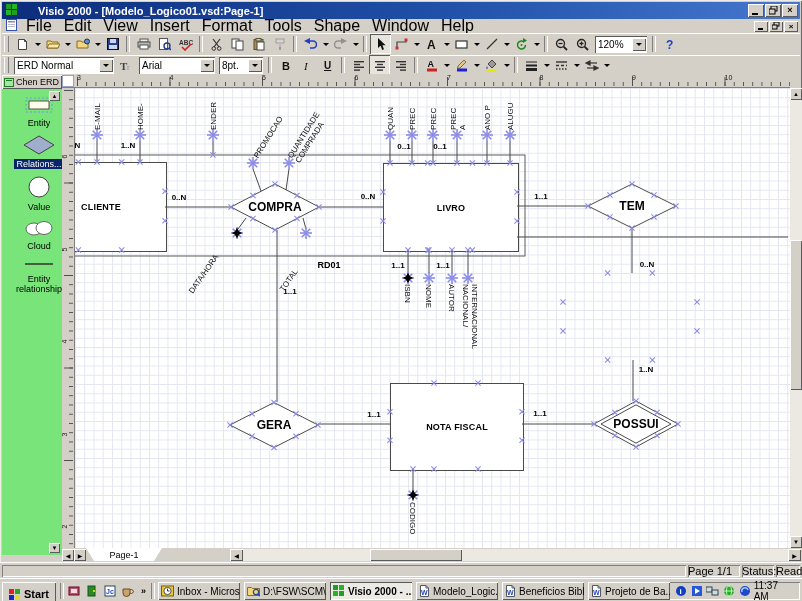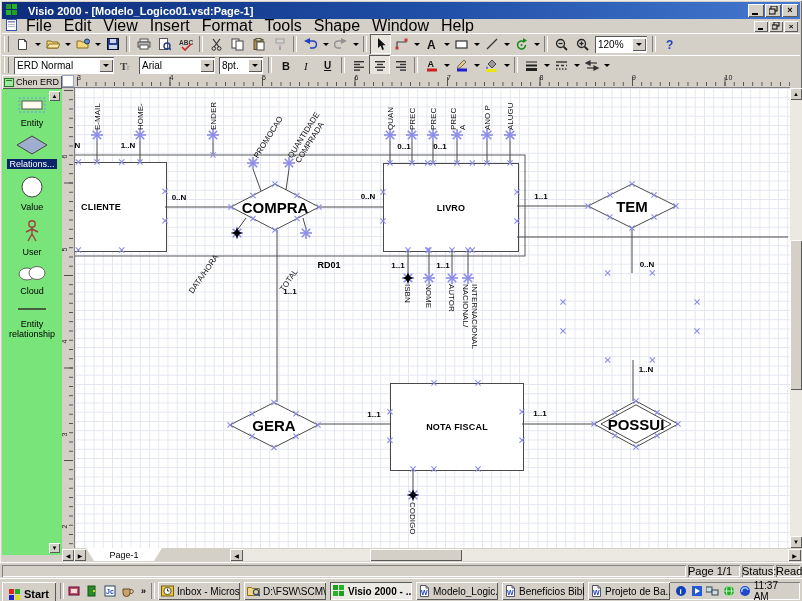--- a/index.html
+++ b/index.html
@@ -3,21 +3,21 @@
 <meta charset="utf-8">
 <style>
   html,body{margin:0;padding:0;background:#555;}
   #screen{position:relative;width:802px;height:601px;background:#d4d0c8;overflow:hidden;
     font-family:"Liberation Sans","DejaVu Sans",sans-serif;font-size:11px;color:#000;
     box-shadow:inset 1px 1px 0 #efede6, inset -1px -1px 0 #6a6a6a;}
   .abs{position:absolute;}
   .out{box-shadow:inset 1px 1px 0 #ffffff, inset -1px -1px 0 #5a5a5a;}
   
   #titlebar{left:2px;top:2px;width:798px;height:17px;background:linear-gradient(90deg,#0d2d7c 0%,#2050a8 55%,#4678d0 100%);display:flex;align-items:center;padding-left:3px;box-sizing:border-box;}
-  #titlebar .ttl{color:#fff;font-weight:bold;font-size:11px;margin-left:10px;white-space:nowrap;}
+  #titlebar .ttl{color:#fff;font-weight:bold;font-size:11px;margin-left:20px;white-space:nowrap;}
   .winbtns{margin-left:auto;display:flex;gap:1px;padding-right:2px;}
   .wbtn{width:16px;height:13px;background:#d4d0c8;display:flex;align-items:center;justify-content:center;font-size:9px;font-weight:bold;line-height:9px;}
   .wbtn.small{width:14px;height:11px;font-size:8px;}
   
   #menubar{left:2px;top:19px;width:798px;height:14px;background:#d4d0c8;display:flex;align-items:center;}
   .menu-item{padding:0 6px;height:13px;line-height:13px;font-size:16px;}
   
   .tbar{left:2px;width:798px;background:#d4d0c8;display:flex;align-items:center;box-shadow:inset 0 1px 0 #fff;}
   #tb1{top:33px;height:22px;}
   #tb2{top:55px;height:20px;}
@@ -29,21 +29,21 @@
   .dd{width:9px;height:20px;display:flex;align-items:center;justify-content:center;}
   .dd:after{content:"";border:3px solid transparent;border-top-color:#000;margin-top:3px;}
   .sep{width:2px;height:16px;margin:0 3px;border-left:1px solid #808080;border-right:1px solid #fff;}
   .combo{height:17px;background:#fff;box-shadow:inset 1px 1px 0 #5a5a5a, inset -1px -1px 0 #fff;display:flex;align-items:center;margin:0 2px;}
   .combo .cv{flex:1;padding-left:3px;font-size:10px;white-space:nowrap;overflow:hidden;}
   .combo .cb{width:14px;height:13px;margin-right:1px;background:#d4d0c8;display:flex;align-items:center;justify-content:center;}
   .combo .cb:after{content:"";border:3px solid transparent;border-top-color:#000;margin-top:3px;}
   
   #stencil{left:2px;top:74px;width:60px;height:488px;background:#d4d0c8;}
   #stencil-title{position:absolute;left:0;top:1px;width:60px;height:14px;background:#d4d0c8;display:flex;align-items:center;box-shadow:inset 1px 1px 0 #fff, inset -1px -1px 0 #5a5a5a;font-size:9px;padding-left:2px;box-sizing:border-box;}
-  #stencil-body{position:absolute;left:0;top:15px;width:60px;height:466px;background:#79e479;overflow:hidden;}
+  #stencil-body{position:absolute;left:0;top:15px;width:60px;height:466px;background:#79e479;overflow:hidden;padding-left:7px;}
   .stencil-item{width:100%;display:flex;flex-direction:column;align-items:center;margin-top:7px;}
   .s-label{font-size:9px;text-align:center;line-height:10px;margin-top:2px;}
   .s-label.sel{background:#0a246a;color:#fff;padding:0 2px;}
   .sc-btn{position:absolute;right:2px;width:11px;height:10px;background:#d4d0c8;font-size:6px;display:flex;align-items:center;justify-content:center;}
   
   #hruler{left:62px;top:74px;width:728px;height:14px;background:#d4d0c8;border-bottom:1px solid #808080;box-sizing:border-box;}
   #hruler .ticks{position:absolute;left:13px;top:0;right:0;bottom:1px;
      background-image:linear-gradient(90deg,#505050 0,#505050 1px,transparent 1px),linear-gradient(90deg,#505050 0,#505050 1px,transparent 1px);
      background-size:92.5px 9px,9.25px 4px;background-position:2px 100%,2px 100%;background-repeat:repeat-x;}
   #corner-box{left:63px;top:76px;width:10px;height:10px;background:#fff;box-shadow:0 0 0 1px #9aa2c8;}
@@ -53,21 +53,21 @@
      background-image:linear-gradient(#505050 0,#505050 1px,transparent 1px),linear-gradient(#505050 0,#505050 1px,transparent 1px);
      background-size:9px 92.5px,4px 9.25px;background-position:100% 2px,100% 2px;background-repeat:repeat-y;}
   .vnum{position:absolute;left:1px;font-size:7px;color:#222;transform:rotate(-90deg);}
   #canvas{left:75px;top:88px;width:715px;height:460px;background:#fff;overflow:hidden;
      background-image:linear-gradient(#e3e6f1 1px,transparent 1px),linear-gradient(90deg,#e3e6f1 1px,transparent 1px);
      background-size:9.25px 9.25px;}
   .entity{position:absolute;background:#fff;border:1px solid #4a4a4a;display:flex;align-items:center;justify-content:center;z-index:1;}
   .entity.thick{border:3px solid #7e7e7e;outline:1px solid #4a4a4a;}
   .entity span{font-weight:bold;font-size:9px;letter-spacing:.2px;white-space:nowrap;}
   #dlayer{position:absolute;left:0;top:0;width:715px;height:460px;z-index:2;pointer-events:none;}
-  .dlabel{position:absolute;z-index:3;font-weight:bold;font-size:15px;transform:translate(-50%,-50%);white-space:nowrap;}
+  .dlabel{position:absolute;z-index:3;font-weight:bold;font-size:12px;transform:translate(-50%,-50%);white-space:nowrap;}
   .card{position:absolute;z-index:3;font-weight:bold;font-size:8px;transform:translate(-50%,-50%);white-space:nowrap;background:transparent;}
   .attr-label{position:absolute;z-index:3;font-size:8px;line-height:9px;white-space:pre;transform-origin:0 0;color:#111;}
   
   #vscroll{left:790px;top:88px;width:12px;height:460px;background:#ece9e2;}
   .sbtn{position:absolute;background:#d4d0c8;display:flex;align-items:center;justify-content:center;font-size:6px;color:#000;}
   .sthumb{position:absolute;background:#d4d0c8;}
   
   #pagebar{left:62px;top:548px;width:740px;height:14px;background:#d4d0c8;}
   #ptab{position:absolute;left:24px;top:0;width:76px;height:13px;background:#fff;clip-path:polygon(0 0,100% 0,calc(100% - 8px) 100%,8px 100%);display:flex;align-items:center;justify-content:center;font-size:9px;}
   #htrack{position:absolute;left:181px;top:1px;width:545px;height:12px;background:#ece9e2;}
@@ -446,29 +446,20 @@
           <div class="s-icon"><svg width="34" height="20">
               <polygon points="17,1 32,10 17,19 2,10" fill="#a0aece" stroke="#444"></polygon>
             </svg></div>
           <div class="s-label sel" style="max-width: 54px;">Relations...</div>
         </div>
         <div class="stencil-item">
           <div class="s-icon"><svg width="34" height="22">
               <circle cx="17" cy="11" r="10" fill="#fff" stroke="#444"></circle>
             </svg></div>
           <div class="s-label" style="max-width: 54px;">Value</div>
-        </div>
-        <div class="stencil-item">
-          <div class="s-icon"><svg width="34" height="24">
-              <g stroke="#a04040" fill="none" stroke-width="1.4">
-                <circle cx="17" cy="5" r="3.2"></circle>
-                <path d="M17 8 v7 M17 10 l-6 3 M17 10 l6 3 M17 15 l-4 7 M17 15 l4 7"></path>
-              </g>
-            </svg></div>
-          <div class="s-label" style="max-width: 54px;">User</div>
         </div>
         <div class="stencil-item">
           <div class="s-icon"><svg width="36" height="18">
               <g fill="#fff" stroke="#666">
                 <ellipse cx="13" cy="10" rx="8" ry="6"></ellipse>
                 <ellipse cx="23" cy="9" rx="8" ry="6.5"></ellipse>
               </g>
             </svg></div>
           <div class="s-label" style="max-width: 54px;">Cloud</div>
         </div>

